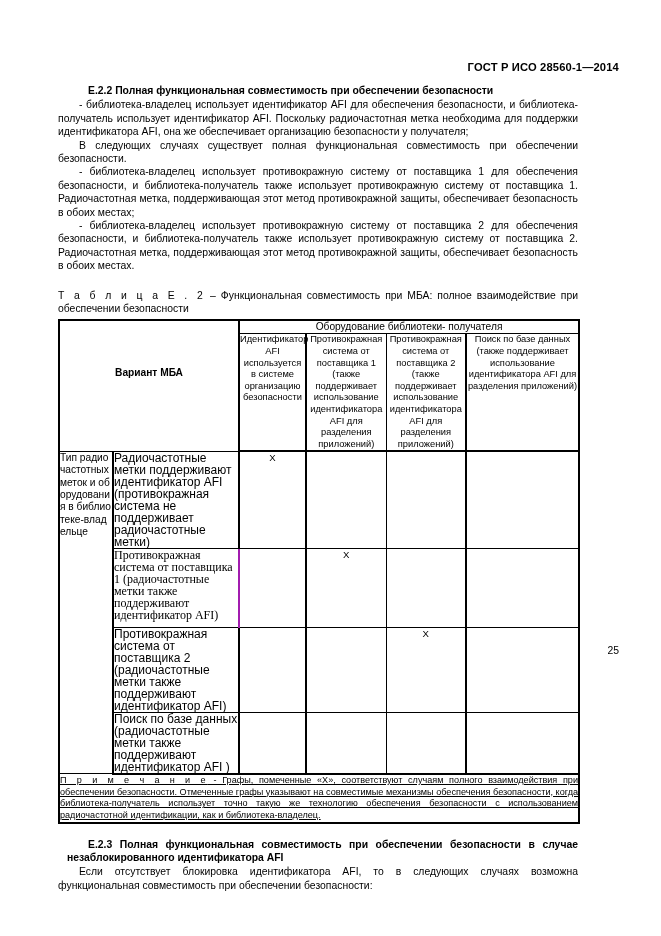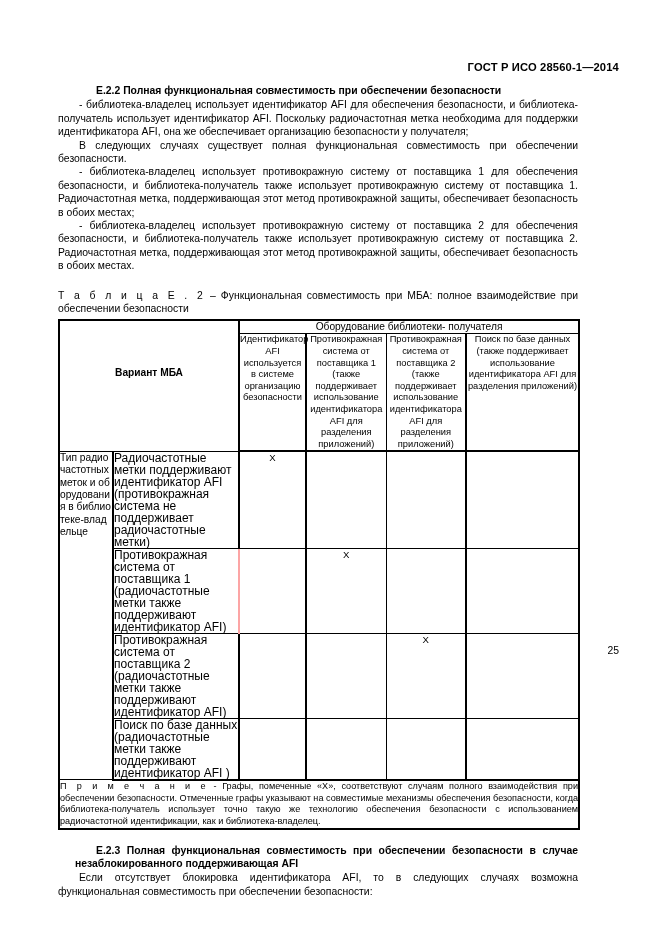--- a/index.html
+++ b/index.html
@@ -32,21 +32,21 @@
   }
   .content {
     position: absolute;
     left: 58px;
     top: 84px;
     width: 520px;
   }
   h3.sec-head {
     font-size: 10.4px;
     font-weight: bold;
-    margin: 0 0 1px 17px;
+    margin: 0 0 1px 9px;
     text-indent: 21px;
     line-height: 13.3px;
     text-align: justify;
   }
   p.para {
     font-size: 10.4px;
     margin: 0;
     line-height: 13.4px;
     text-align: justify;
     text-indent: 21px;
@@ -69,21 +69,21 @@
     margin-top: 4px;
     font-size: 9.3px;
   }
   table.main td, table.main th {
     border: 1px solid #000;
     padding: 0;
     vertical-align: top;
     font-weight: normal;
   }
   .bd-out-t { border-top: 2px solid #000 !important; }
-  .bd-out-b { border-bottom: 2px solid #000 !important; }
+  .bd-out-b { border-bottom: 2px solid #000 !important; text-decoration: underline; }
   .bd-out-l { border-left: 2px solid #000 !important; }
   .bd-out-r { border-right: 2px solid #000 !important; }
   .bd-th-b  { border-bottom: 2px solid #000 !important; }
   .bd-v2    { border-left: 2px solid #000 !important; }
 
   .grp-head {
     text-align: center;
     font-weight: bold;
     font-size: 10.2px;
     padding: 2px 0 2px 0;
@@ -184,21 +184,21 @@
       <tbody>
         <tr>
           <td class="rowgrp-label bd-out-l" rowspan="4" style="border-right:2px solid #000;">Тип радиочастотных меток и оборудования в библиотеке-владельце</td>
           <td class="rowlabel" style="border-right:2px solid #000;height:84px;">Радиочастотные метки поддерживают идентификатор AFI (противокражная система не поддерживает радиочастотные метки)</td>
           <td class="mark">X</td>
           <td class="mark bd-v2"></td>
           <td class="mark"></td>
           <td class="mark bd-v2 bd-out-r"></td>
         </tr>
         <tr>
-          <td class="rowlabel" style="border-right:2px solid #fca5a5;height:78px;">Противокражная система от поставщика 1 (радиочастотные метки также поддерживают идентификатор AFI)</td>
+          <td class="rowlabel" style="border-right:2px solid #a21caf;height:78px;font-family:Liberation Serif, serif;">Противокражная система от поставщика 1 (радиочастотные метки также поддерживают идентификатор AFI)</td>
           <td class="mark"></td>
           <td class="mark bd-v2">X</td>
           <td class="mark"></td>
           <td class="mark bd-v2 bd-out-r"></td>
         </tr>
         <tr>
           <td class="rowlabel" style="border-right:2px solid #000;height:76px;">Противокражная система от поставщика 2 (радиочастотные метки также поддерживают идентификатор AFI)</td>
           <td class="mark"></td>
           <td class="mark bd-v2"></td>
           <td class="mark">X</td>
@@ -211,21 +211,21 @@
           <td class="mark bd-th-b"></td>
           <td class="mark bd-v2 bd-out-r bd-th-b"></td>
         </tr>
         <tr>
           <td class="note-cell bd-out-l bd-out-r bd-out-b" colspan="6"><span class="spaced">П р и м е ч а н и е</span><span>  - Графы, помеченные «Х», соответствуют случаям полного взаимодействия при обеспечении безопасности. Отмеченные графы указывают на совместимые механизмы обеспечения безопасности, когда библиотека-получатель использует точно такую же технологию обеспечения безопасности с использованием радиочастотной идентификации, как и библиотека-владелец.</span></td>
         </tr>
       </tbody>
     </table>
 
     <div class="after-table">
-      <h3 class="sec-head">E.2.3 Полная функциональная совместимость при обеспечении безопасности в случае незаблокированного поддерживающая AFI</h3>
+      <h3 class="sec-head">E.2.3 Полная функциональная совместимость при обеспечении безопасности в случае незаблокированного идентификатора AFI</h3>
       <p class="para">Если отсутствует блокировка идентификатора AFI, то в следующих случаях возможна функциональная совместимость при обеспечении безопасности:</p>
     </div>
 
   </div>
 
   <div class="page-num">25</div>
 
 </div>
 
 </body></html>

